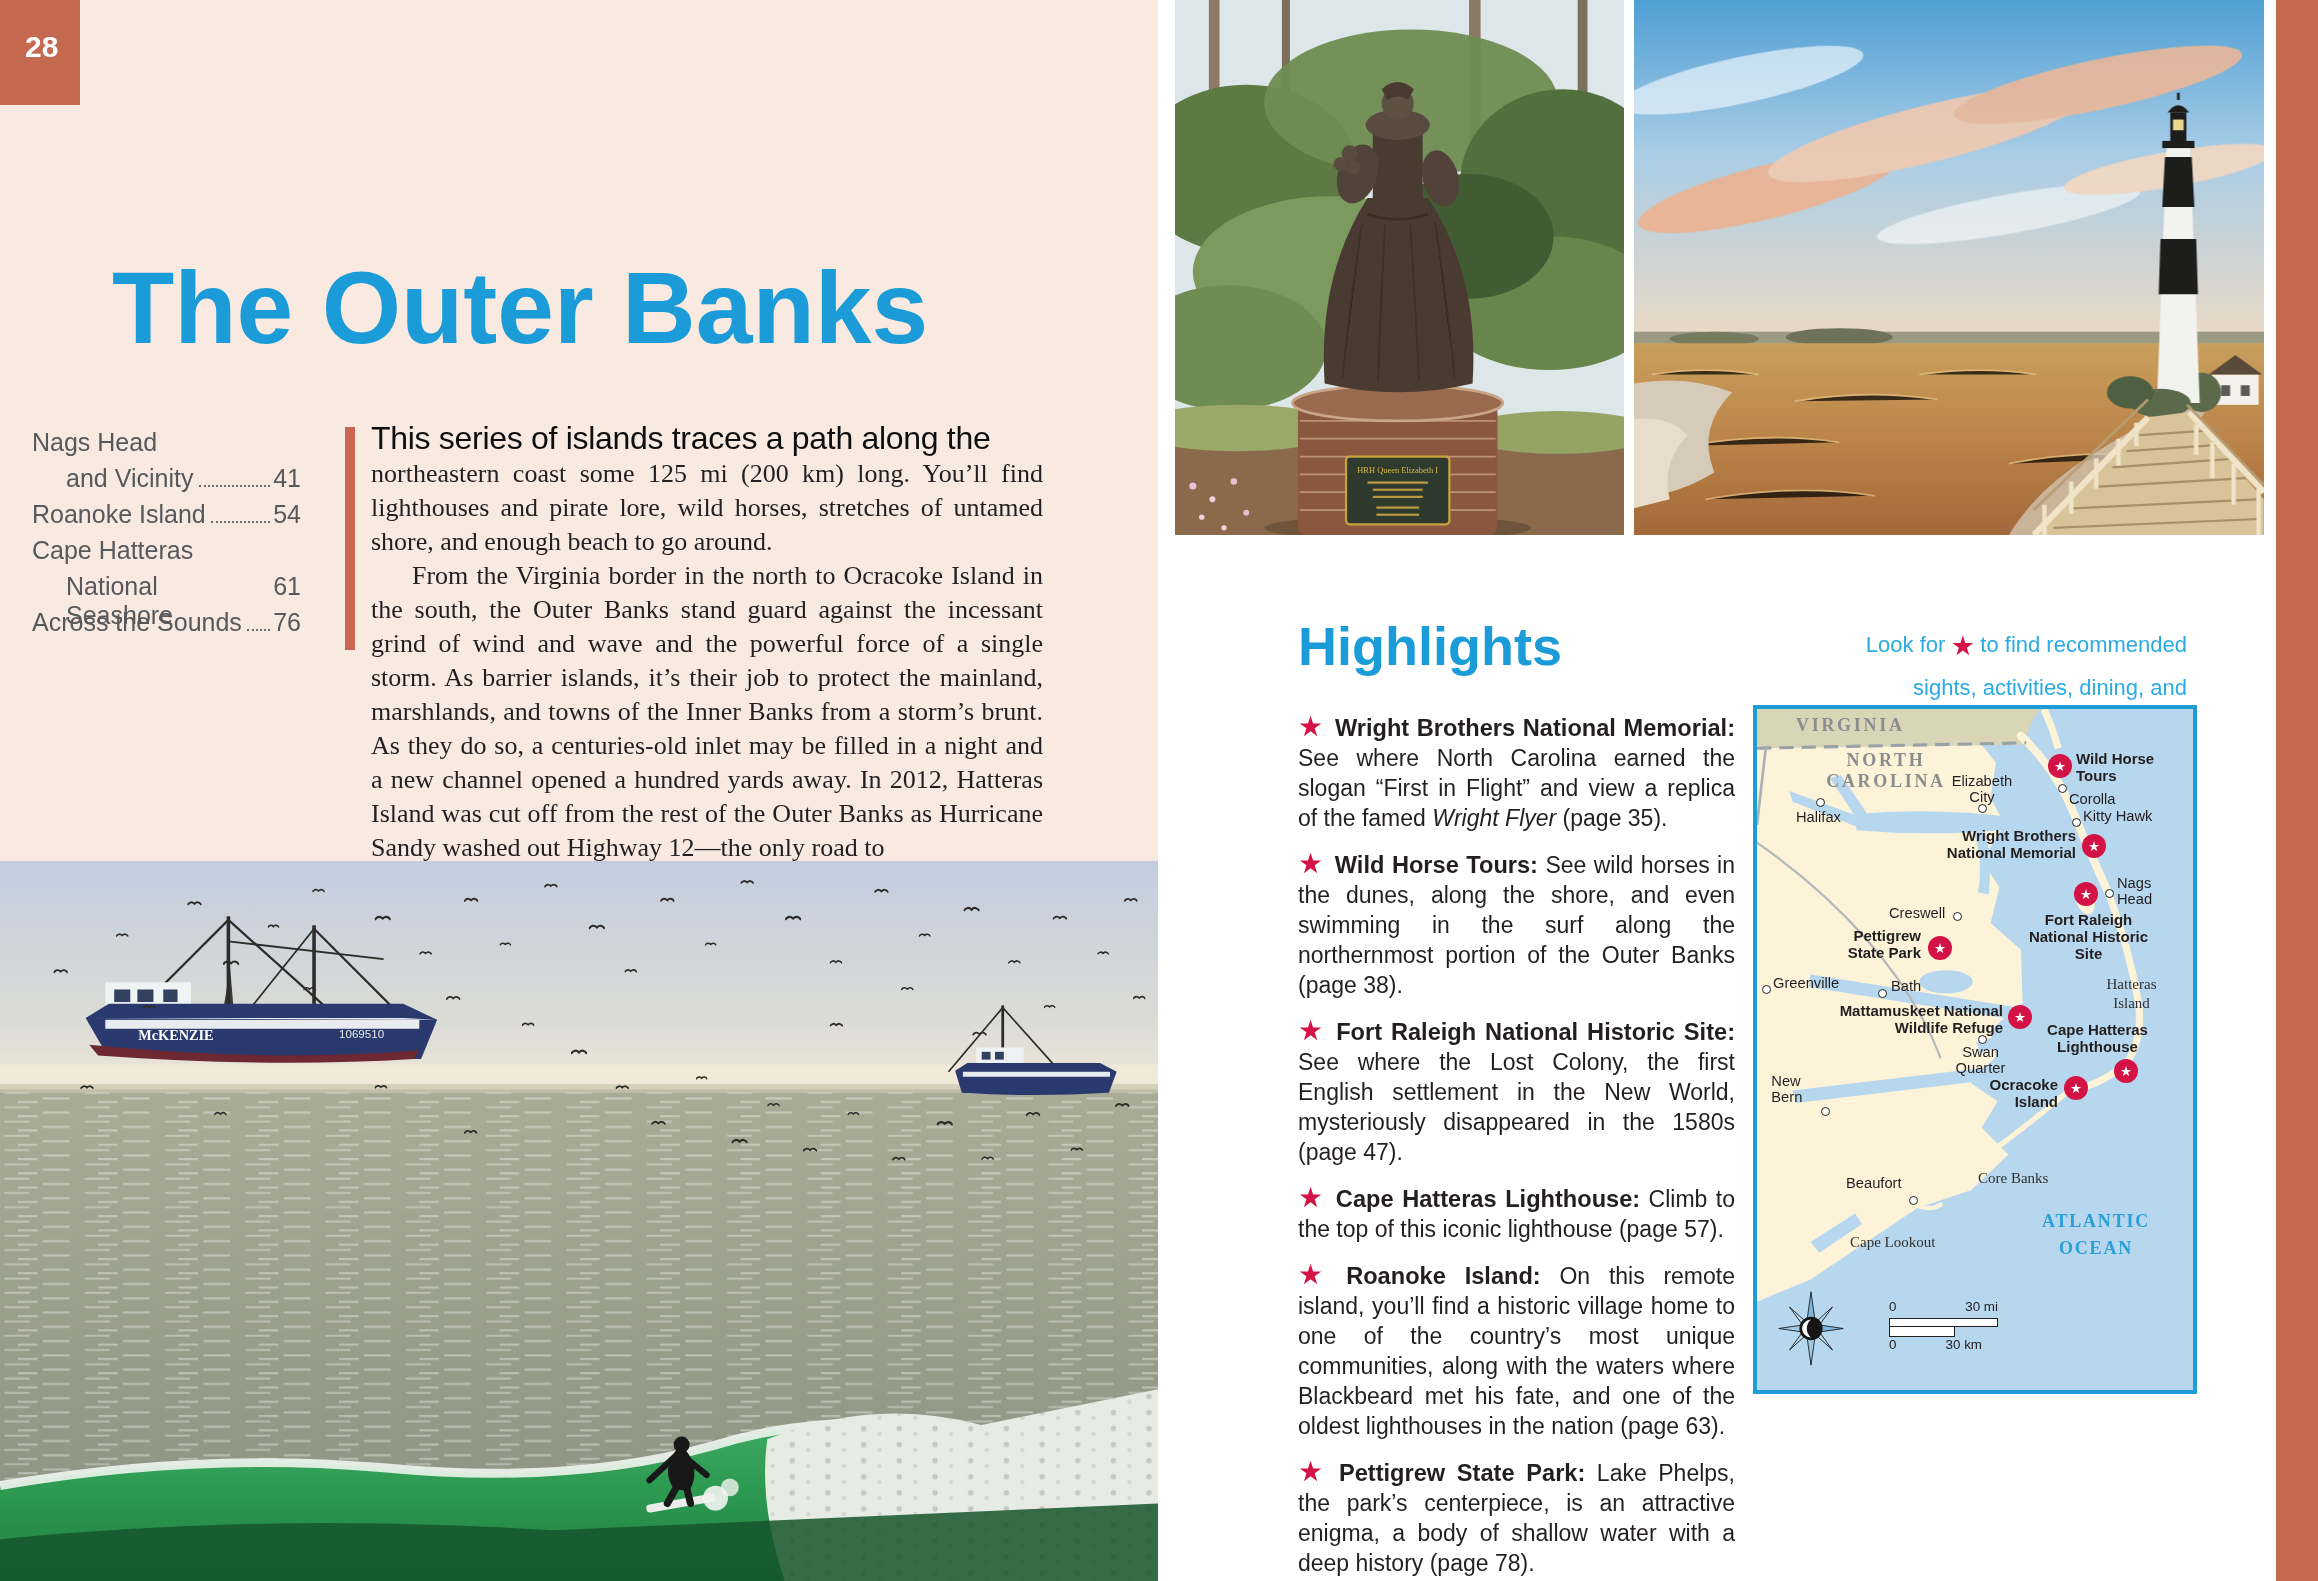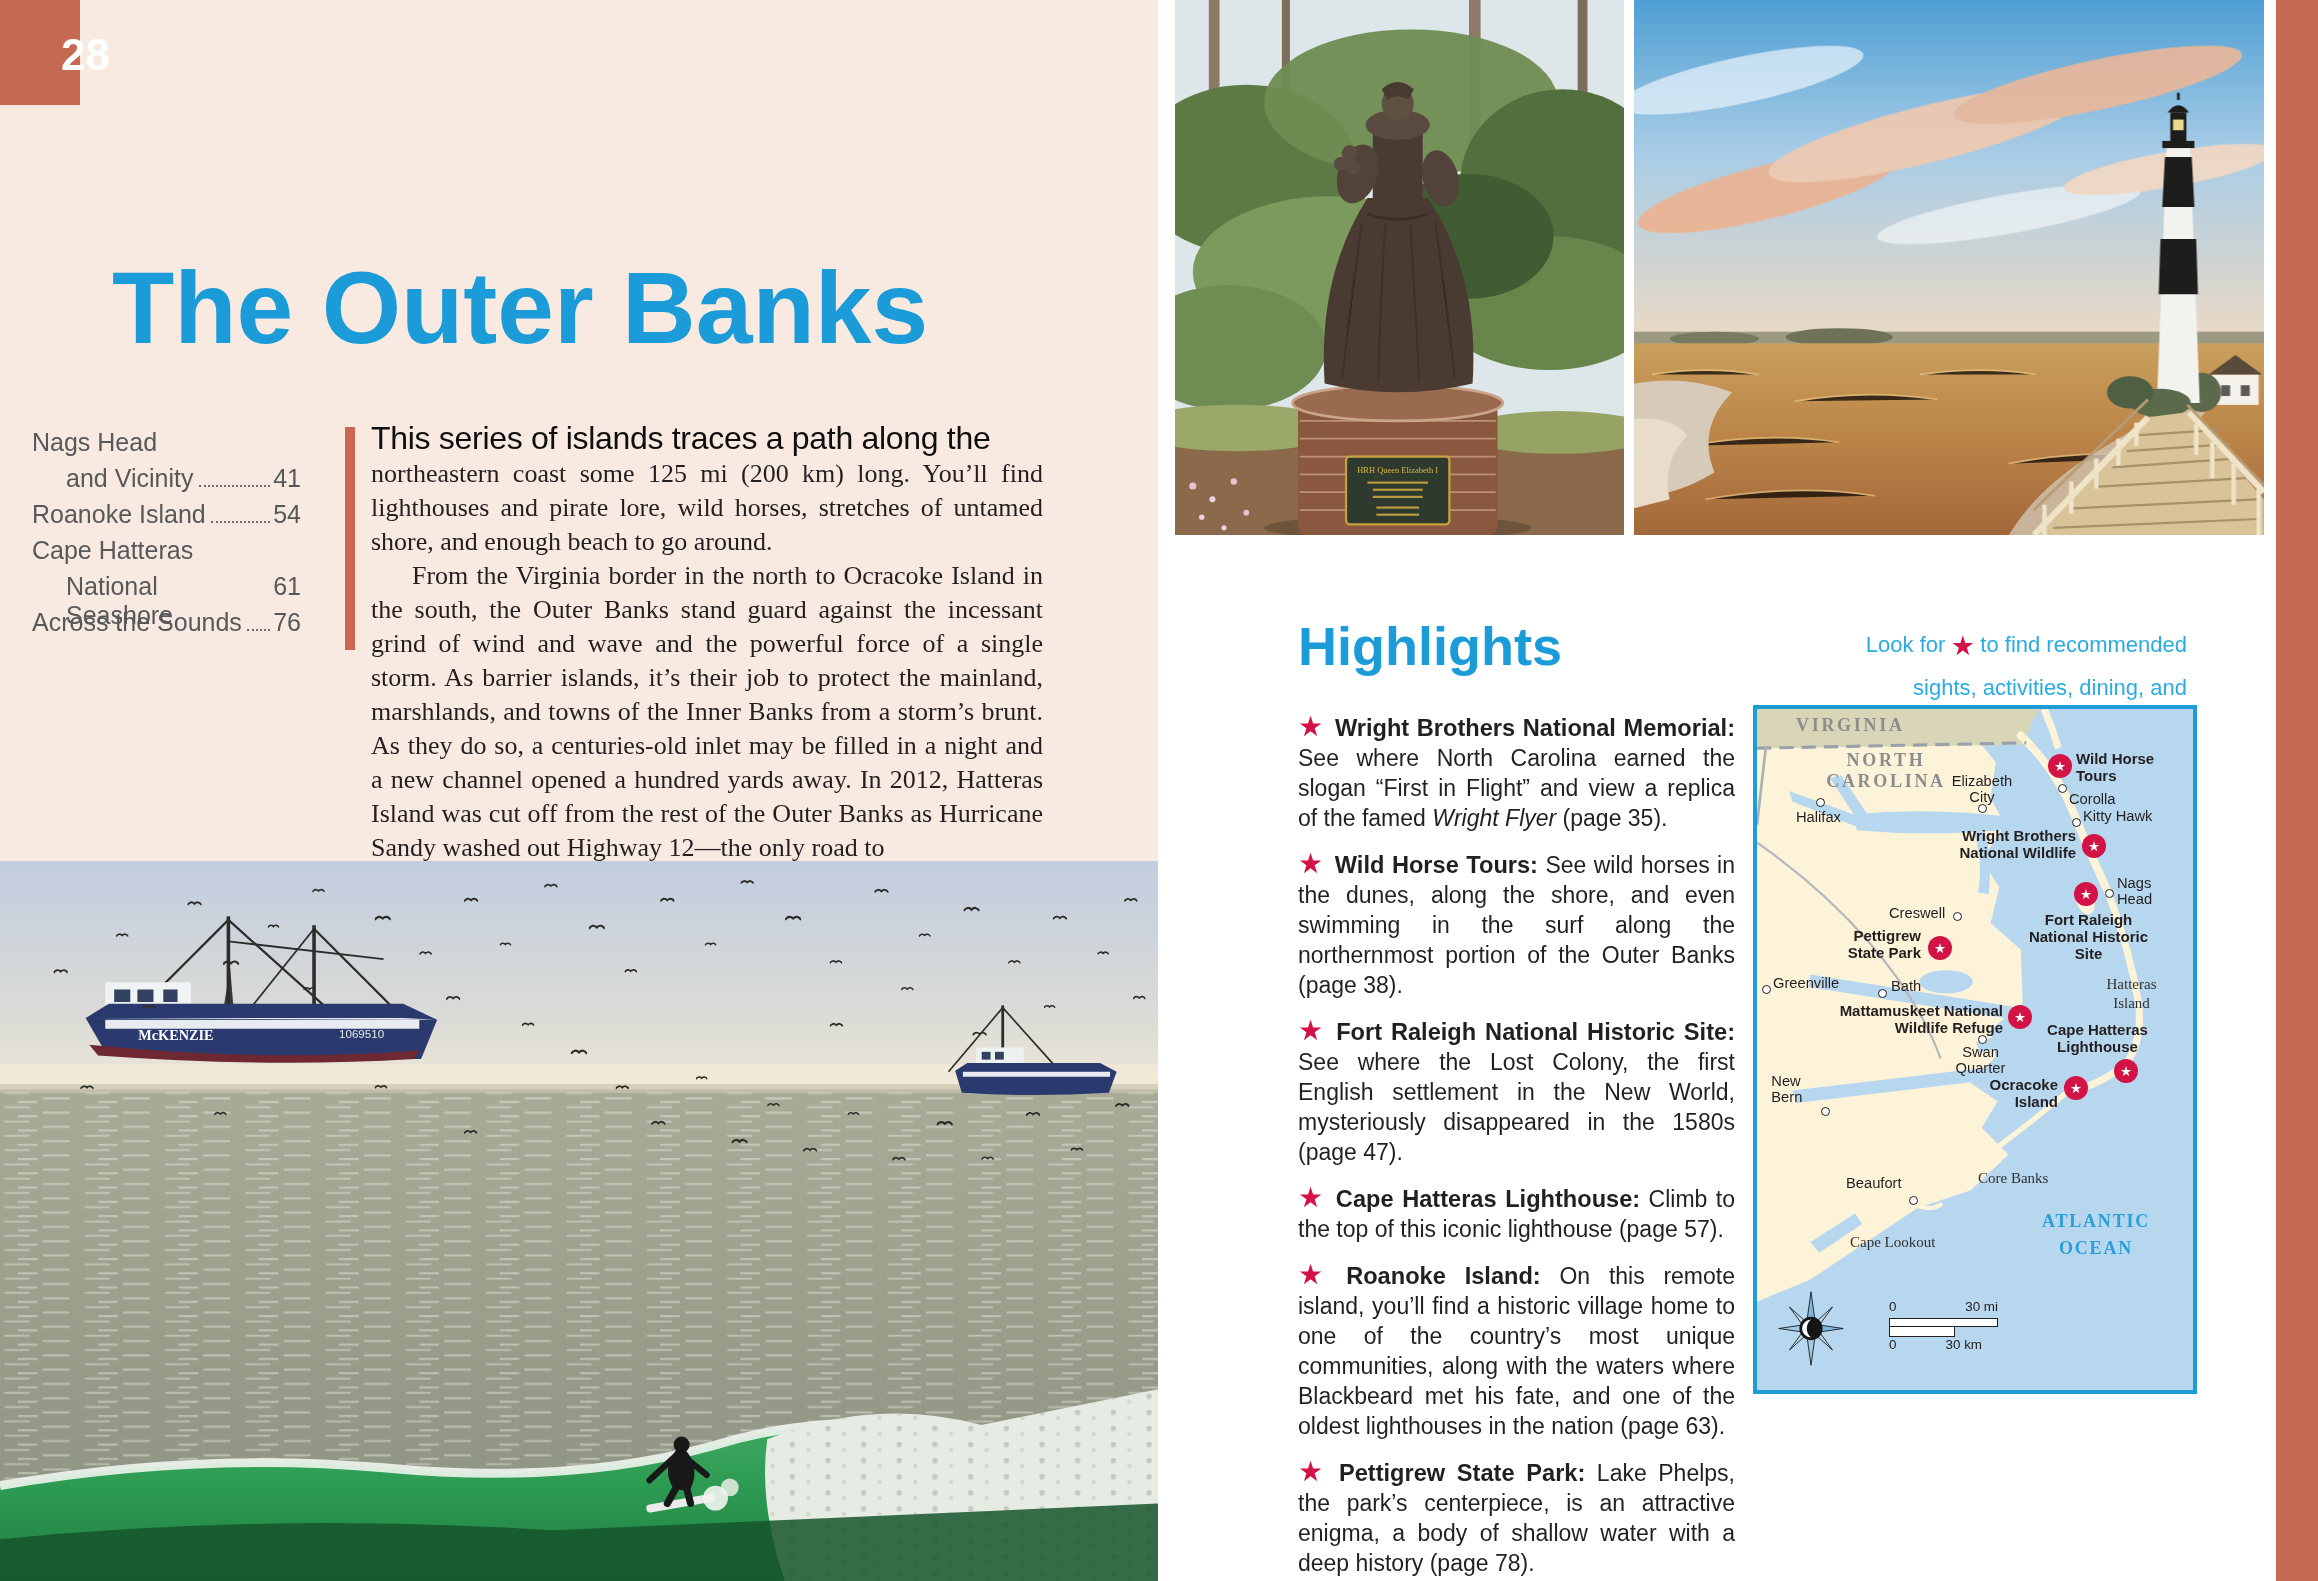--- a/index.html
+++ b/index.html
@@ -2,21 +2,21 @@
 <html style="font-size:14.3px"><head>
 <meta charset="utf-8">
 <style>
   * { margin:0; padding:0; box-sizing:border-box; }
   body { background:#555; font-family:"Liberation Sans", sans-serif; }
   .spread { position:relative; width:2319px; height:1581px; background:#ffffff; overflow:hidden; }
 
   
   .left-bg { position:absolute; left:0; top:0; width:1158px; height:861px; background:#f8eae1; }
   .pagenum-box { position:absolute; left:0; top:0; width:80px; height:105px; background:#c56a50; }
-  .pagenum { position:absolute; left:25px; top:30px; color:#fff; font-size:44px; font-weight:bold;margin-left:36px; }
+  .pagenum { position:absolute; left:25px; top:30px; color:#fff; font-size:30px; font-weight:bold; }
   .title { position:absolute; left:112px; top:250px; font-size:102px; font-weight:bold; color:#1b9cd8; letter-spacing:0px; white-space:nowrap; }
 
   .toc { position:absolute; left:32px; top:428px; width:269px; font-size:25px; color:#57585a; }
   .toc-row { display:flex; align-items:baseline; height:36px; }
   .toc-row.indent { padding-left:34px; }
   .toc-leader { flex:1; border-bottom:2.7px dotted #6a6b6d; margin:0 3.6px 6.2px 5.4px; }
   .toc-page { flex:none; }
 
   .rule-bar { position:absolute; left:345px; top:427px; width:9.8px; height:223px; background:#cb6651; }
 
@@ -520,21 +520,21 @@
     <span class="mstar" style="left:291px; top:45px;">
         <span>★</span>
       </span>
     <div class="mlabel msight" style="left:319px; top:41px;">Wild Horse
 Tours</div>
 
     <span class="mstar" style="left:325px; top:125px;">
         <span>★</span>
       </span>
     <div class="mlabel msight ta-r" style="left:112px; top:118px; width:207px;">Wright Brothers
-National Wildlife</div>
+National Memorial</div>
 
     <span class="mstar" style="left:317px; top:173px;">
         <span>★</span>
       </span>
     <div class="mlabel msight ta-c" style="left:246px; top:202px; width:171px;">Fort Raleigh
 National Historic
 Site</div>
 
     <span class="mstar" style="left:171px; top:227px;">
         <span>★</span>

